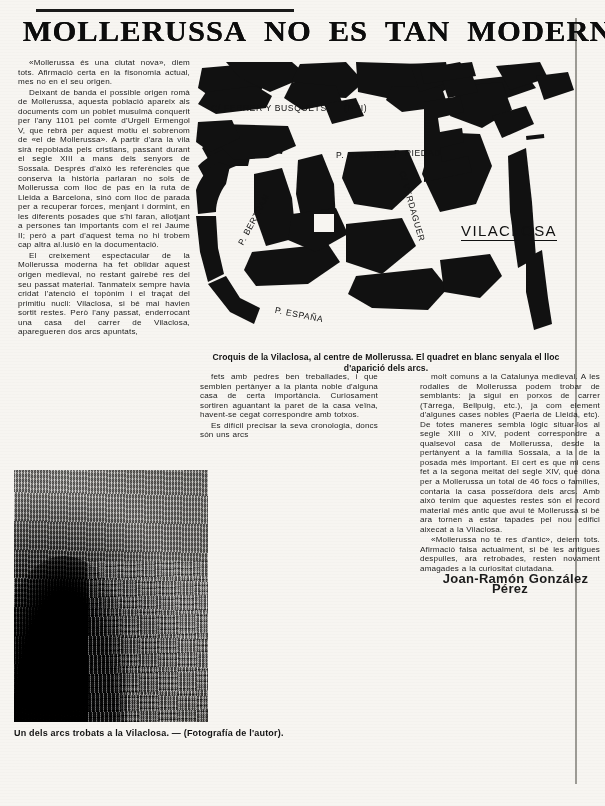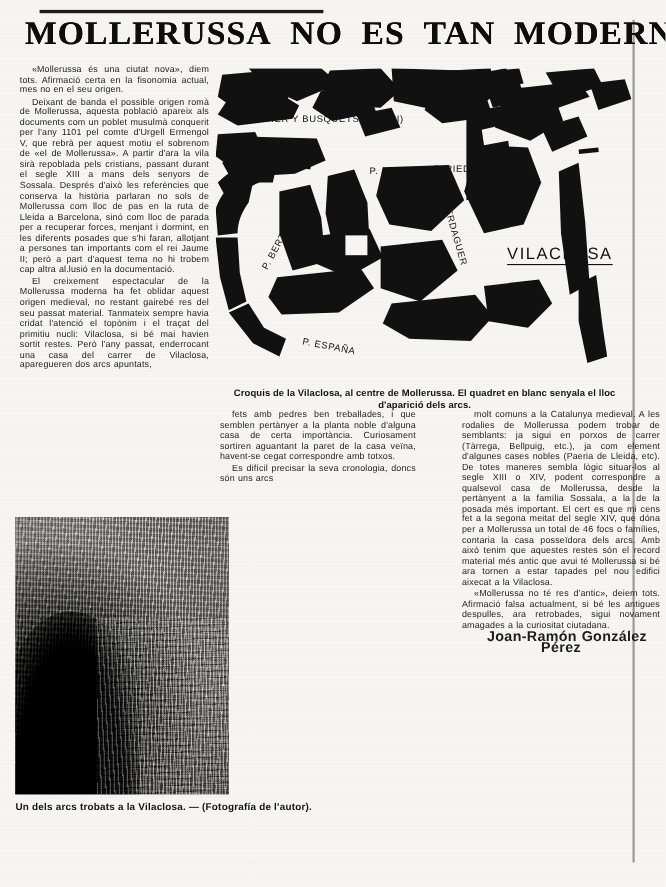--- a/index.html
+++ b/index.html
@@ -224,21 +224,21 @@
     <p>El creixement espectacular de la Mollerussa moderna ha fet oblidar aquest origen medieval, no restant gairebé res del seu passat material. Tanmateix sempre havia cridat l'atenció el topònim i el traçat del primitiu nucli: Vilaclosa, si bé mai havien sortit restes. Però l'any passat, enderrocant una casa del carrer de Vilaclosa, aparegueren dos arcs apuntats,</p>
   </div>
 
   <div class="col" id="col2">
     <p>fets amb pedres ben treballades, i que semblen pertànyer a la planta noble d'alguna casa de certa importància. Curiosament sortiren aguantant la paret de la casa veïna, havent-se cegat correspondre amb totxos.</p>
     <p>Es difícil precisar la seva cronologia, doncs són uns arcs</p>
   </div>
 
   <div class="col" id="col3">
     <p>molt comuns a la Catalunya medieval. A les rodalies de Mollerussa podem trobar de semblants: ja sigui en porxos de carrer (Tàrrega, Bellpuig, etc.), ja com element d'algunes cases nobles (Paeria de Lleida, etc). De totes maneres sembla lògic situar-los al segle XIII o XIV, podent correspondre a qualsevol casa de Mollerussa, desde la pertànyent a la família Sossala, a la de la posada més important. El cert es que mi cens fet a la segona meitat del segle XIV, que dóna per a Mollerussa un total de 46 focs o famílies, contaria la casa posseïdora dels arcs. Amb això tenim que aquestes restes són el record material més antic que avui té Mollerussa si bé ara tornen a estar tapades pel nou edifici aixecat a la Vilaclosa.</p>
-    <p>«Mollerussa no té res d'antic», deiem tots. Afirmació falsa actualment, si bé les antigues despulles, ara retrobades, sigui novament amagades a la curiositat ciutadana.</p>
+    <p>«Mollerussa no té res d'antic», deiem tots. Afirmació falsa actualment, si bé les antigues despulles, ara retrobades, resten novament amagades a la curiositat ciutadana.</p>
     <p class="byline">Joan-Ramón González Pérez</p>
   </div>
 
   <div class="photo">
     <div class="tex"></div>
     <div class="arc"></div>
     <div class="bricks"></div>
     <div class="grain"></div>
   </div>
   <div class="photo-caption">Un dels arcs trobats a la Vilaclosa. — (Fotografía de l'autor).</div>

